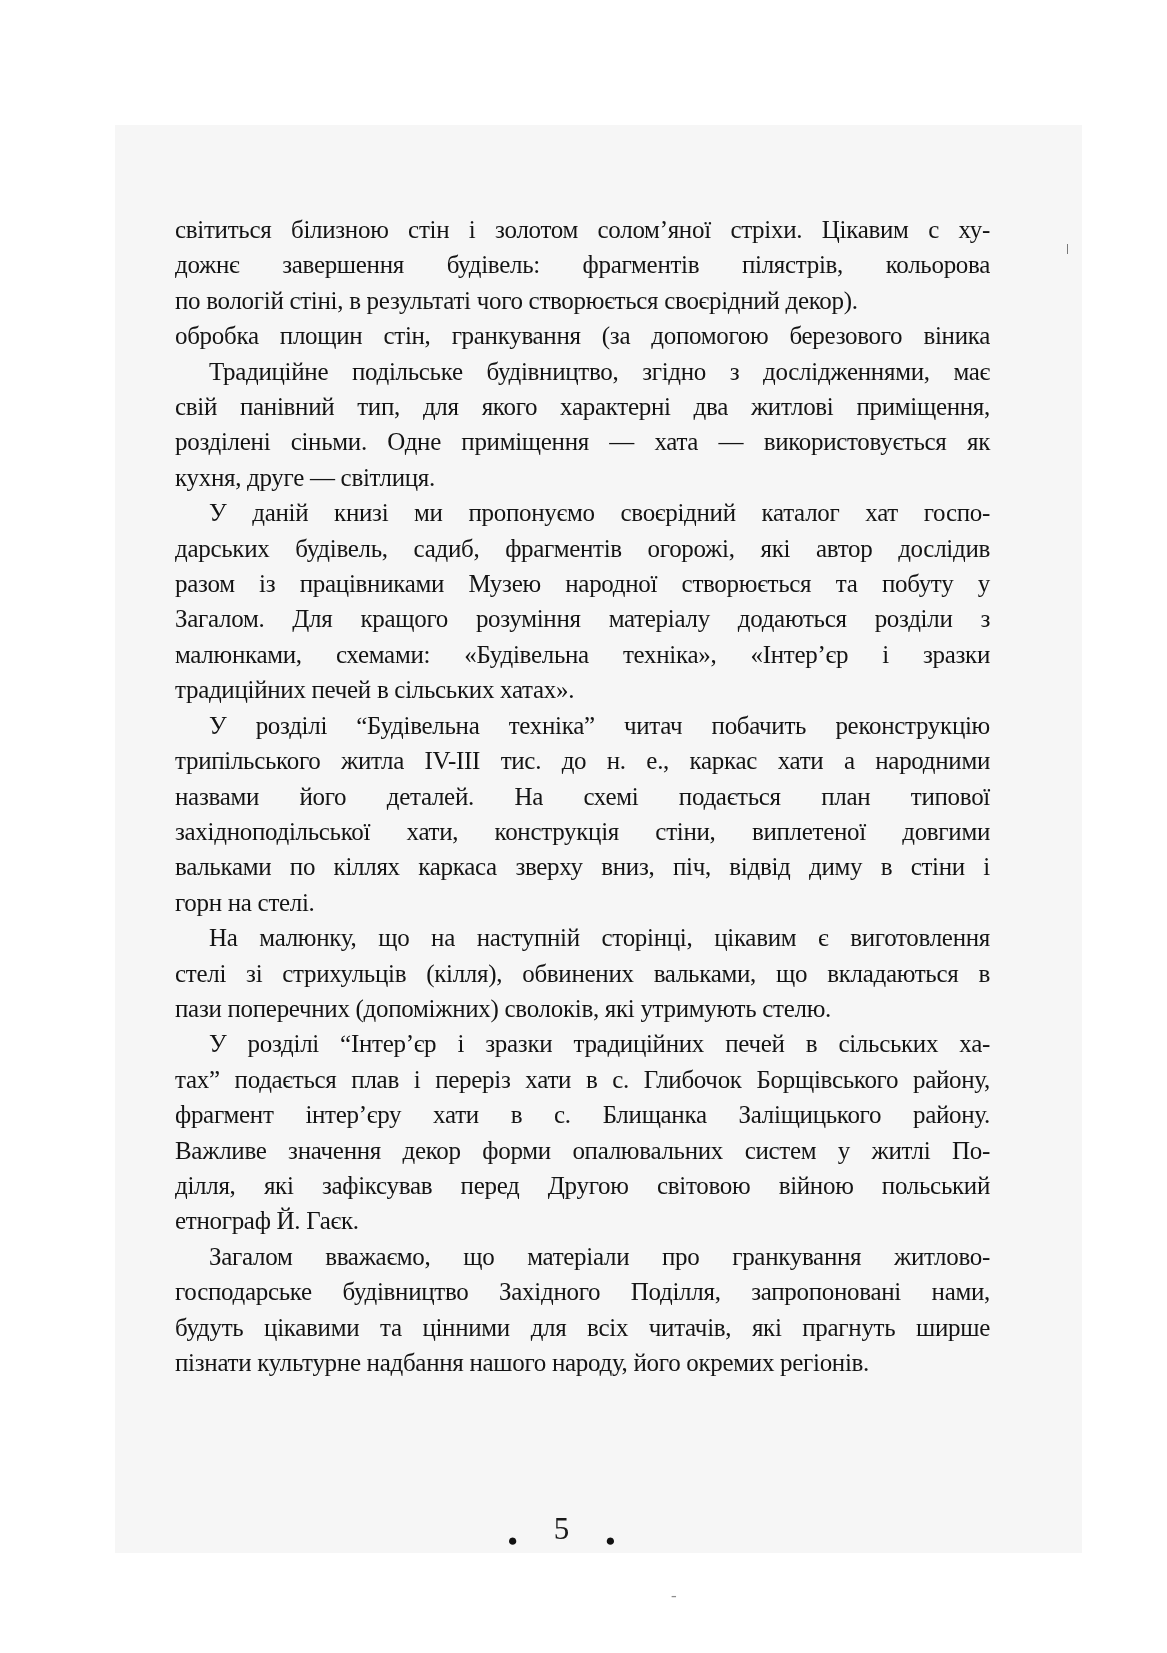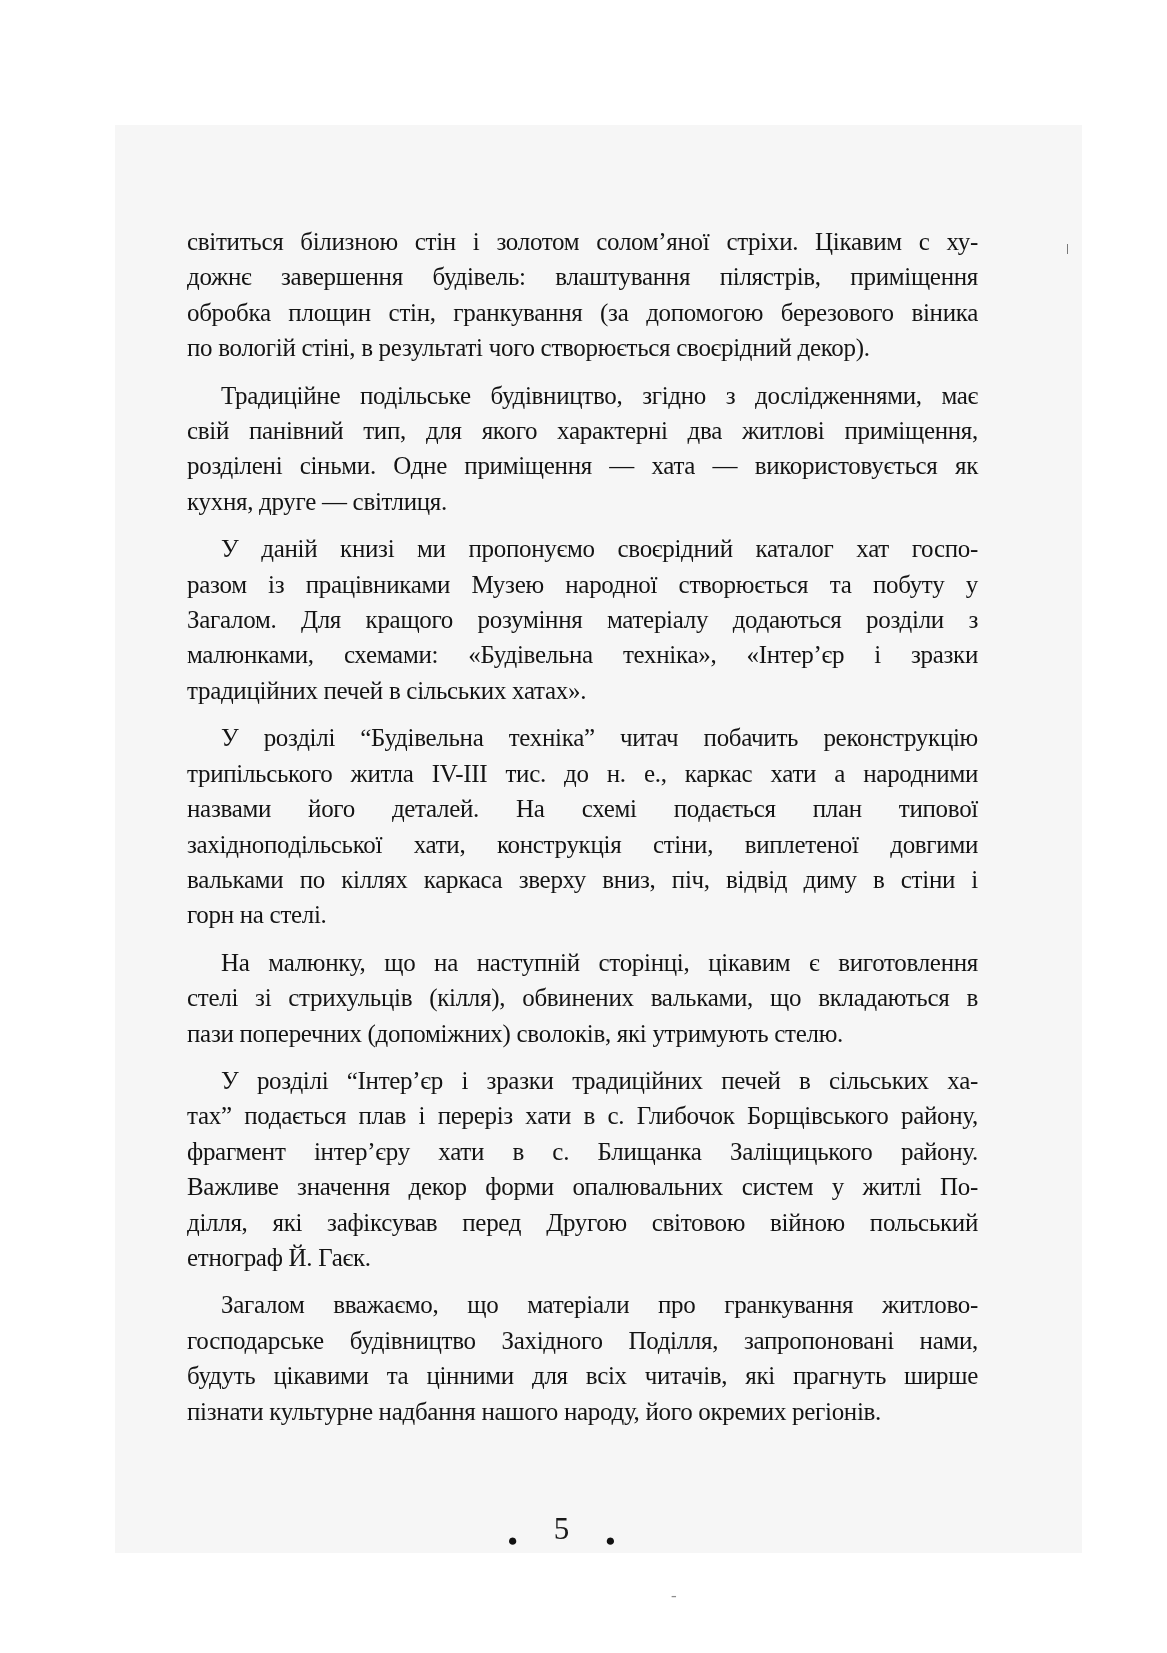--- a/index.html
+++ b/index.html
@@ -29,21 +29,21 @@
   .text-block {
     position: absolute;
     left: 175px;
     top: 212px;
     width: 815px;
     color: #141414;
     font-size: 25px;
     line-height: 35.4px;
     letter-spacing: -0.3px;
   }
-  .paragraph { margin: 12px; }
+  .paragraph { margin: 0; }
   .line {
     text-align: justify;
     text-align-last: justify;
     white-space: normal;
   }
   .line.last { text-align-last: left; }
   .line.indent { padding-left: 34px; }
   .footer {
     position: absolute;
     left: 78px;
@@ -89,32 +89,33 @@
   <div class="scan-page">
 
     <span class="artifact-tick">ǀ</span>
 
     <span class="artifact-dash">-</span>
   </div>
 
   <div class="text-block">
       <div class="paragraph">
         <div class="line">світиться білизною стін і золотом солом’яної стріхи. Цікавим с ху-</div>
-        <div class="line">дожнє завершення будівель: влаштування пілястрів, приміщення</div>
+        <div class="line">дожнє завершення будівель: фрагментів пілястрів, кольорова</div>
+        <div class="line last">по вологій стіні, в результаті чого створюється своєрідний декор).</div>
         <div class="line">обробка площин стін, гранкування (за допомогою березового віника</div>
-        <div class="line last">по вологій стіні, в результаті чого створюється своєрідний декор).</div>
       </div>
       <div class="paragraph">
         <div class="line indent">Традиційне подільське будівництво, згідно з дослідженнями, має</div>
         <div class="line">свій панівний тип, для якого характерні два житлові приміщення,</div>
         <div class="line">розділені сіньми. Одне приміщення — хата — використовується як</div>
         <div class="line last">кухня, друге — світлиця.</div>
       </div>
       <div class="paragraph">
         <div class="line indent">У даній книзі ми пропонуємо своєрідний каталог хат госпо-</div>
+        <div class="line">дарських будівель, садиб,  фрагментів огорожі, які автор дослідив</div>
         <div class="line">разом із працівниками Музею народної створюється та побуту у</div>
         <div class="line">Загалом. Для кращого розуміння матеріалу додаються розділи з</div>
         <div class="line">малюнками, схемами: «Будівельна техніка», «Інтер’єр і зразки</div>
         <div class="line last">традиційних печей в сільських хатах».</div>
       </div>
       <div class="paragraph">
         <div class="line indent">У розділі “Будівельна техніка” читач побачить реконструкцію</div>
         <div class="line">трипільського житла IV-III тис. до н. е., каркас хати а народними</div>
         <div class="line">назвами його деталей. На схемі подається план типової</div>
         <div class="line">західноподільської хати, конструкція стіни, виплетеної довгими</div>

